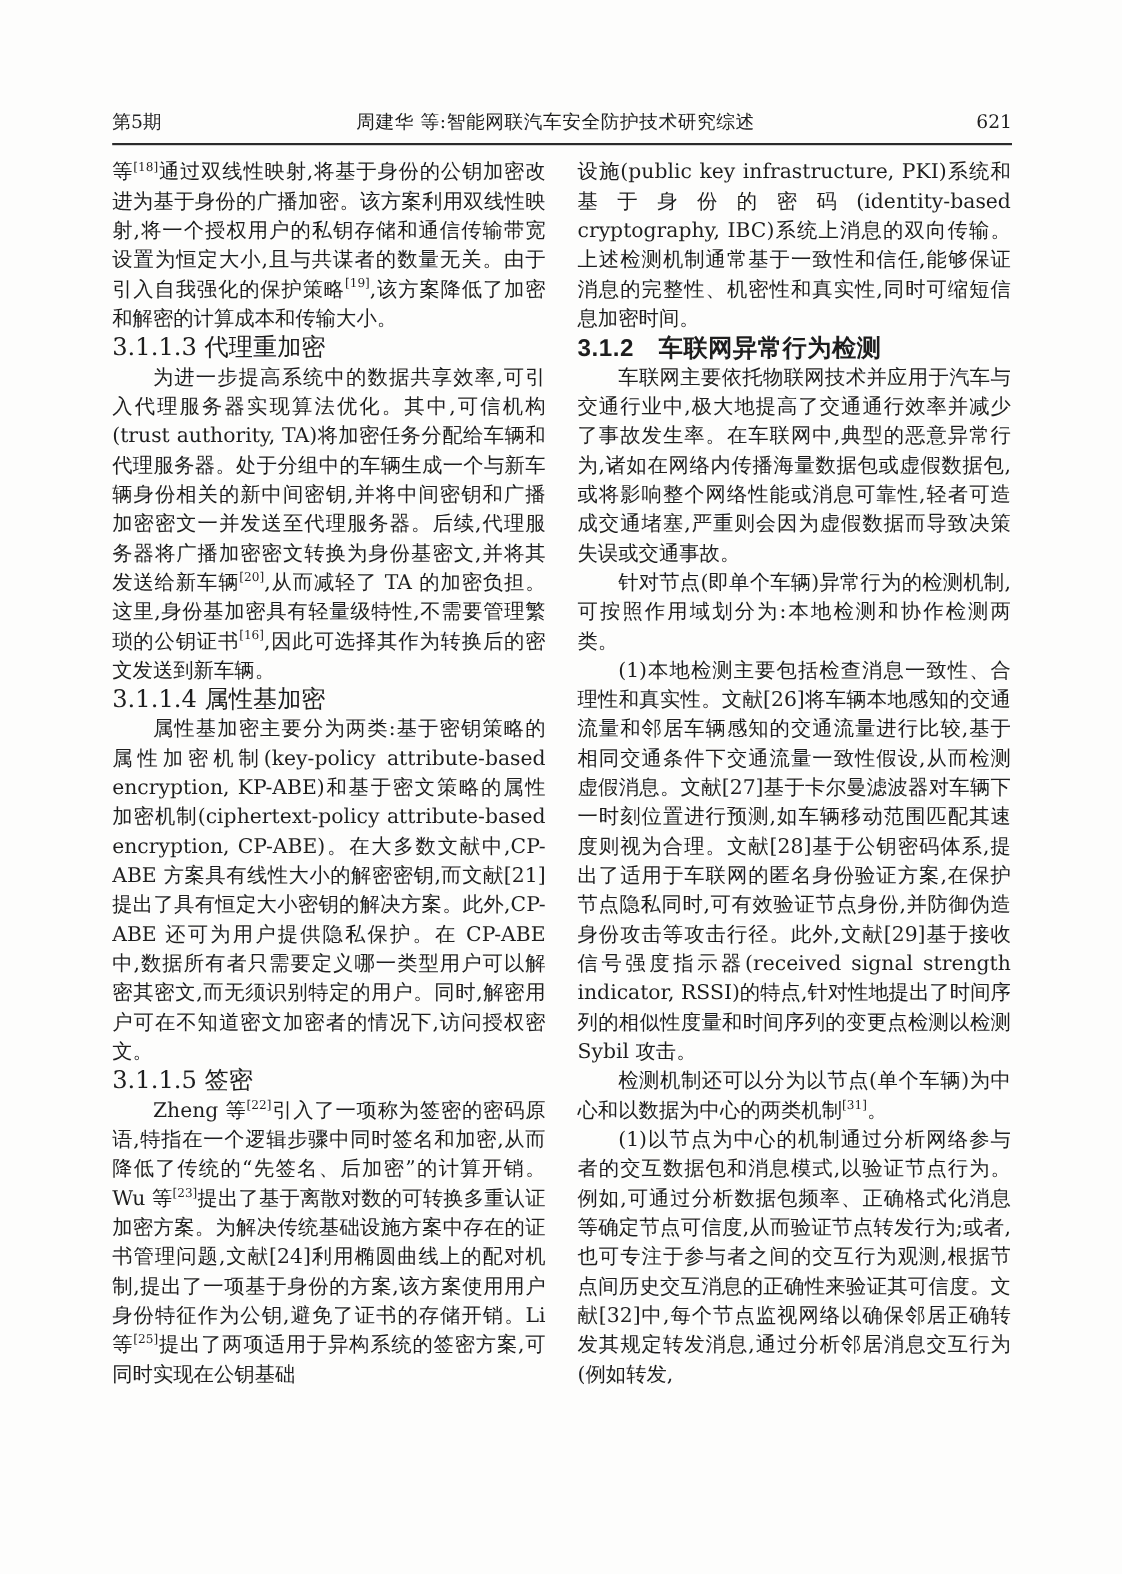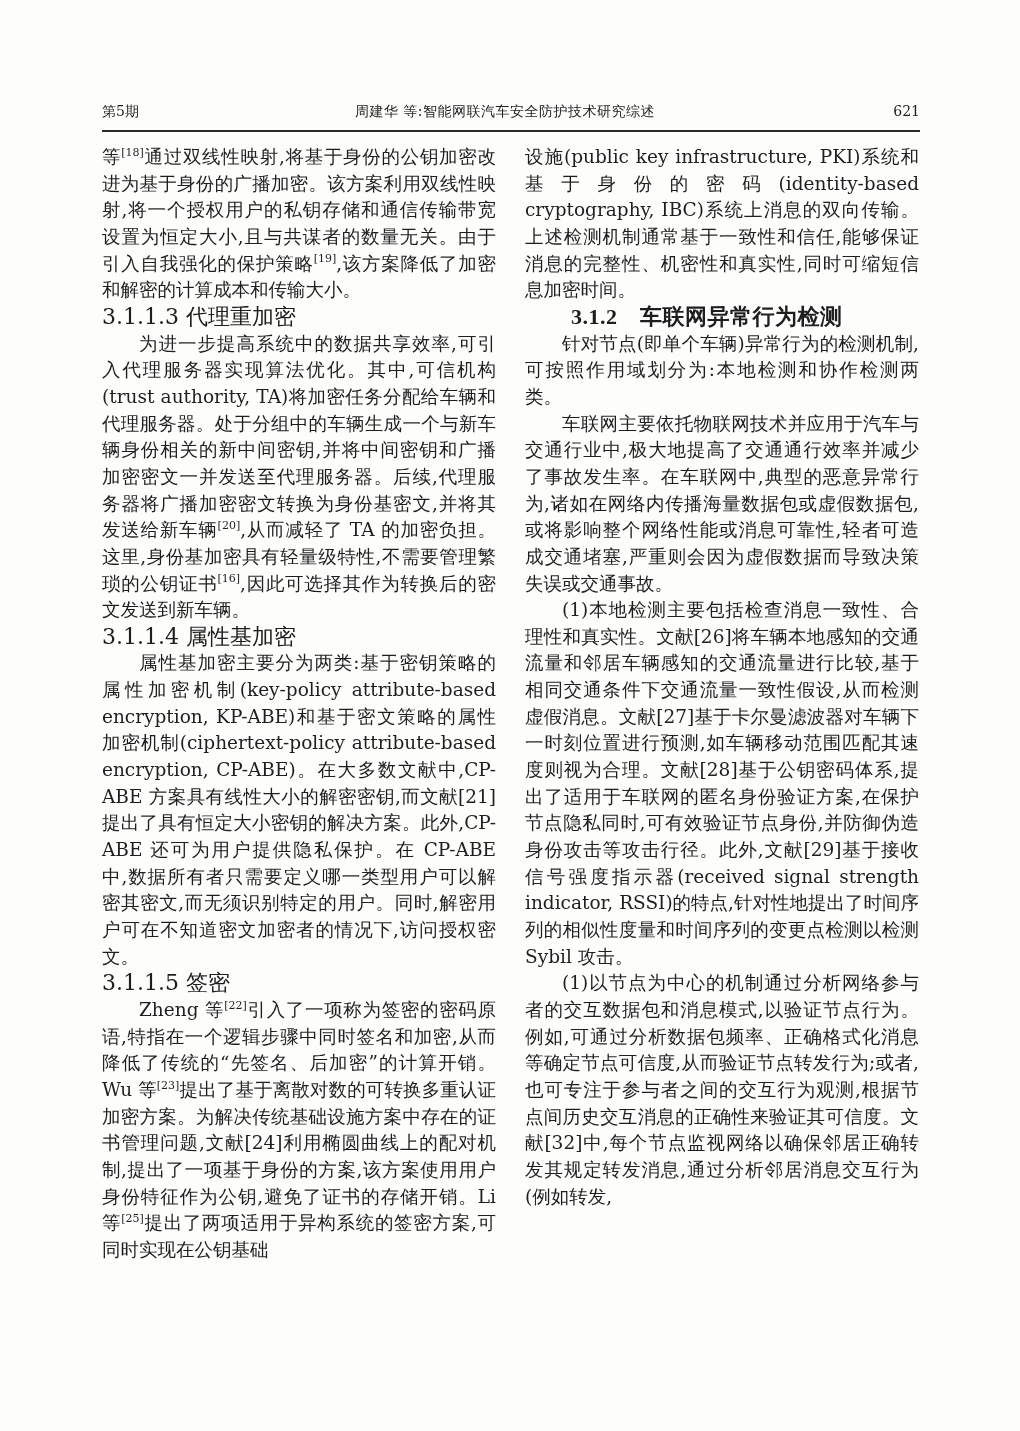--- a/index.html
+++ b/index.html
@@ -20,21 +20,21 @@
     overflow: hidden;
   }
   .running-head {
     position: absolute;
     left: 102px;
     top: 101px;
     width: 818px;
     display: flex;
     justify-content: space-between;
     align-items: baseline;
-    font-size: 14px;
+    font-size: 17px;
     line-height: 20px;
     white-space: nowrap;
   }
   .running-head .issue { text-align: left; }
   .running-head .rtitle {
     position: absolute;
     left: 0; right: 12px;
     text-align: center;
     letter-spacing: 0.5px;
   }
@@ -68,24 +68,23 @@
   }
   .para.noindent { text-indent: 0; }
   .heading {
     margin: 0;
     padding: 0;
     text-indent: 0;
     font-size: 22px;
     font-weight: normal;
   }
   .heading-bold {
-    font-family: Liberation Serif, serif;
+    font-family: Liberation Sans, sans-serif;
     font-weight: bold;
     letter-spacing: 0.5px;
-    margin-left: 46px;
   }
   sup.ref {
     font-size: 11px;
     line-height: 0;
     vertical-align: super;
     letter-spacing: 0;
     margin-top: 34px;
   }
 </style>
 </head>
@@ -107,20 +106,21 @@
         <div class="heading">3.1.1.3 代理重加密</div>
         <p class="para">为进一步提高系统中的数据共享效率,可引入代理服务器实现算法优化。其中,可信机构(trust authority, TA)将加密任务分配给车辆和代理服务器。处于分组中的车辆生成一个与新车辆身份相关的新中间密钥,并将中间密钥和广播加密密文一并发送至代理服务器。后续,代理服务器将广播加密密文转换为身份基密文,并将其发送给新车辆<sup class="ref">[20]</sup>,从而减轻了 TA 的加密负担。这里,身份基加密具有轻量级特性,不需要管理繁琐的公钥证书<sup class="ref">[16]</sup>,因此可选择其作为转换后的密文发送到新车辆。</p>
         <div class="heading">3.1.1.4 属性基加密</div>
         <p class="para">属性基加密主要分为两类:基于密钥策略的属性加密机制(key-policy attribute-based encryption, KP-ABE)和基于密文策略的属性加密机制(ciphertext-policy attribute-based encryption, CP-ABE)。在大多数文献中,CP-ABE 方案具有线性大小的解密密钥,而文献[21]提出了具有恒定大小密钥的解决方案。此外,CP-ABE 还可为用户提供隐私保护。在 CP-ABE 中,数据所有者只需要定义哪一类型用户可以解密其密文,而无须识别特定的用户。同时,解密用户可在不知道密文加密者的情况下,访问授权密文。</p>
         <div class="heading">3.1.1.5 签密</div>
         <p class="para">Zheng 等<sup class="ref">[22]</sup>引入了一项称为签密的密码原语,特指在一个逻辑步骤中同时签名和加密,从而降低了传统的“先签名、后加密”的计算开销。Wu 等<sup class="ref">[23]</sup>提出了基于离散对数的可转换多重认证加密方案。为解决传统基础设施方案中存在的证书管理问题,文献[24]利用椭圆曲线上的配对机制,提出了一项基于身份的方案,该方案使用用户身份特征作为公钥,避免了证书的存储开销。Li 等<sup class="ref">[25]</sup>提出了两项适用于异构系统的签密方案,可同时实现在公钥基础</p>
       </section>
     <section class="col">
         <p class="para noindent">设施(public key infrastructure, PKI)系统和基于身份的密码(identity-based cryptography, IBC)系统上消息的双向传输。上述检测机制通常基于一致性和信任,能够保证消息的完整性、机密性和真实性,同时可缩短信息加密时间。</p>
         <div class="heading heading-bold">3.1.2　车联网异常行为检测</div>
+        <p class="para">车联网主要依托物联网技术并应用于汽车与交通行业中,极大地提高了交通通行效率并减少了事故发生率。在车联网中,典型的恶意异常行为,诸如在网络内传播海量数据包或虚假数据包,或将影响整个网络性能或消息可靠性,轻者可造成交通堵塞,严重则会因为虚假数据而导致决策失误或交通事故。</p>
         <p class="para">针对节点(即单个车辆)异常行为的检测机制,可按照作用域划分为:本地检测和协作检测两类。</p>
-        <p class="para">车联网主要依托物联网技术并应用于汽车与交通行业中,极大地提高了交通通行效率并减少了事故发生率。在车联网中,典型的恶意异常行为,诸如在网络内传播海量数据包或虚假数据包,或将影响整个网络性能或消息可靠性,轻者可造成交通堵塞,严重则会因为虚假数据而导致决策失误或交通事故。</p>
         <p class="para">(1)本地检测主要包括检查消息一致性、合理性和真实性。文献[26]将车辆本地感知的交通流量和邻居车辆感知的交通流量进行比较,基于相同交通条件下交通流量一致性假设,从而检测虚假消息。文献[27]基于卡尔曼滤波器对车辆下一时刻位置进行预测,如车辆移动范围匹配其速度则视为合理。文献[28]基于公钥密码体系,提出了适用于车联网的匿名身份验证方案,在保护节点隐私同时,可有效验证节点身份,并防御伪造身份攻击等攻击行径。此外,文献[29]基于接收信号强度指示器(received signal strength indicator, RSSI)的特点,针对性地提出了时间序列的相似性度量和时间序列的变更点检测以检测 Sybil 攻击。</p>
+        <p class="para">检测机制还可以分为以节点(单个车辆)为中心和以数据为中心的两类机制<sup class="ref">[31]</sup>。</p>
         <p class="para">(1)以节点为中心的机制通过分析网络参与者的交互数据包和消息模式,以验证节点行为。例如,可通过分析数据包频率、正确格式化消息等确定节点可信度,从而验证节点转发行为;或者,也可专注于参与者之间的交互行为观测,根据节点间历史交互消息的正确性来验证其可信度。文献[32]中,每个节点监视网络以确保邻居正确转发其规定转发消息,通过分析邻居消息交互行为(例如转发,</p>
       </section>
   </main>
 
 </div>
 
 </body></html>

